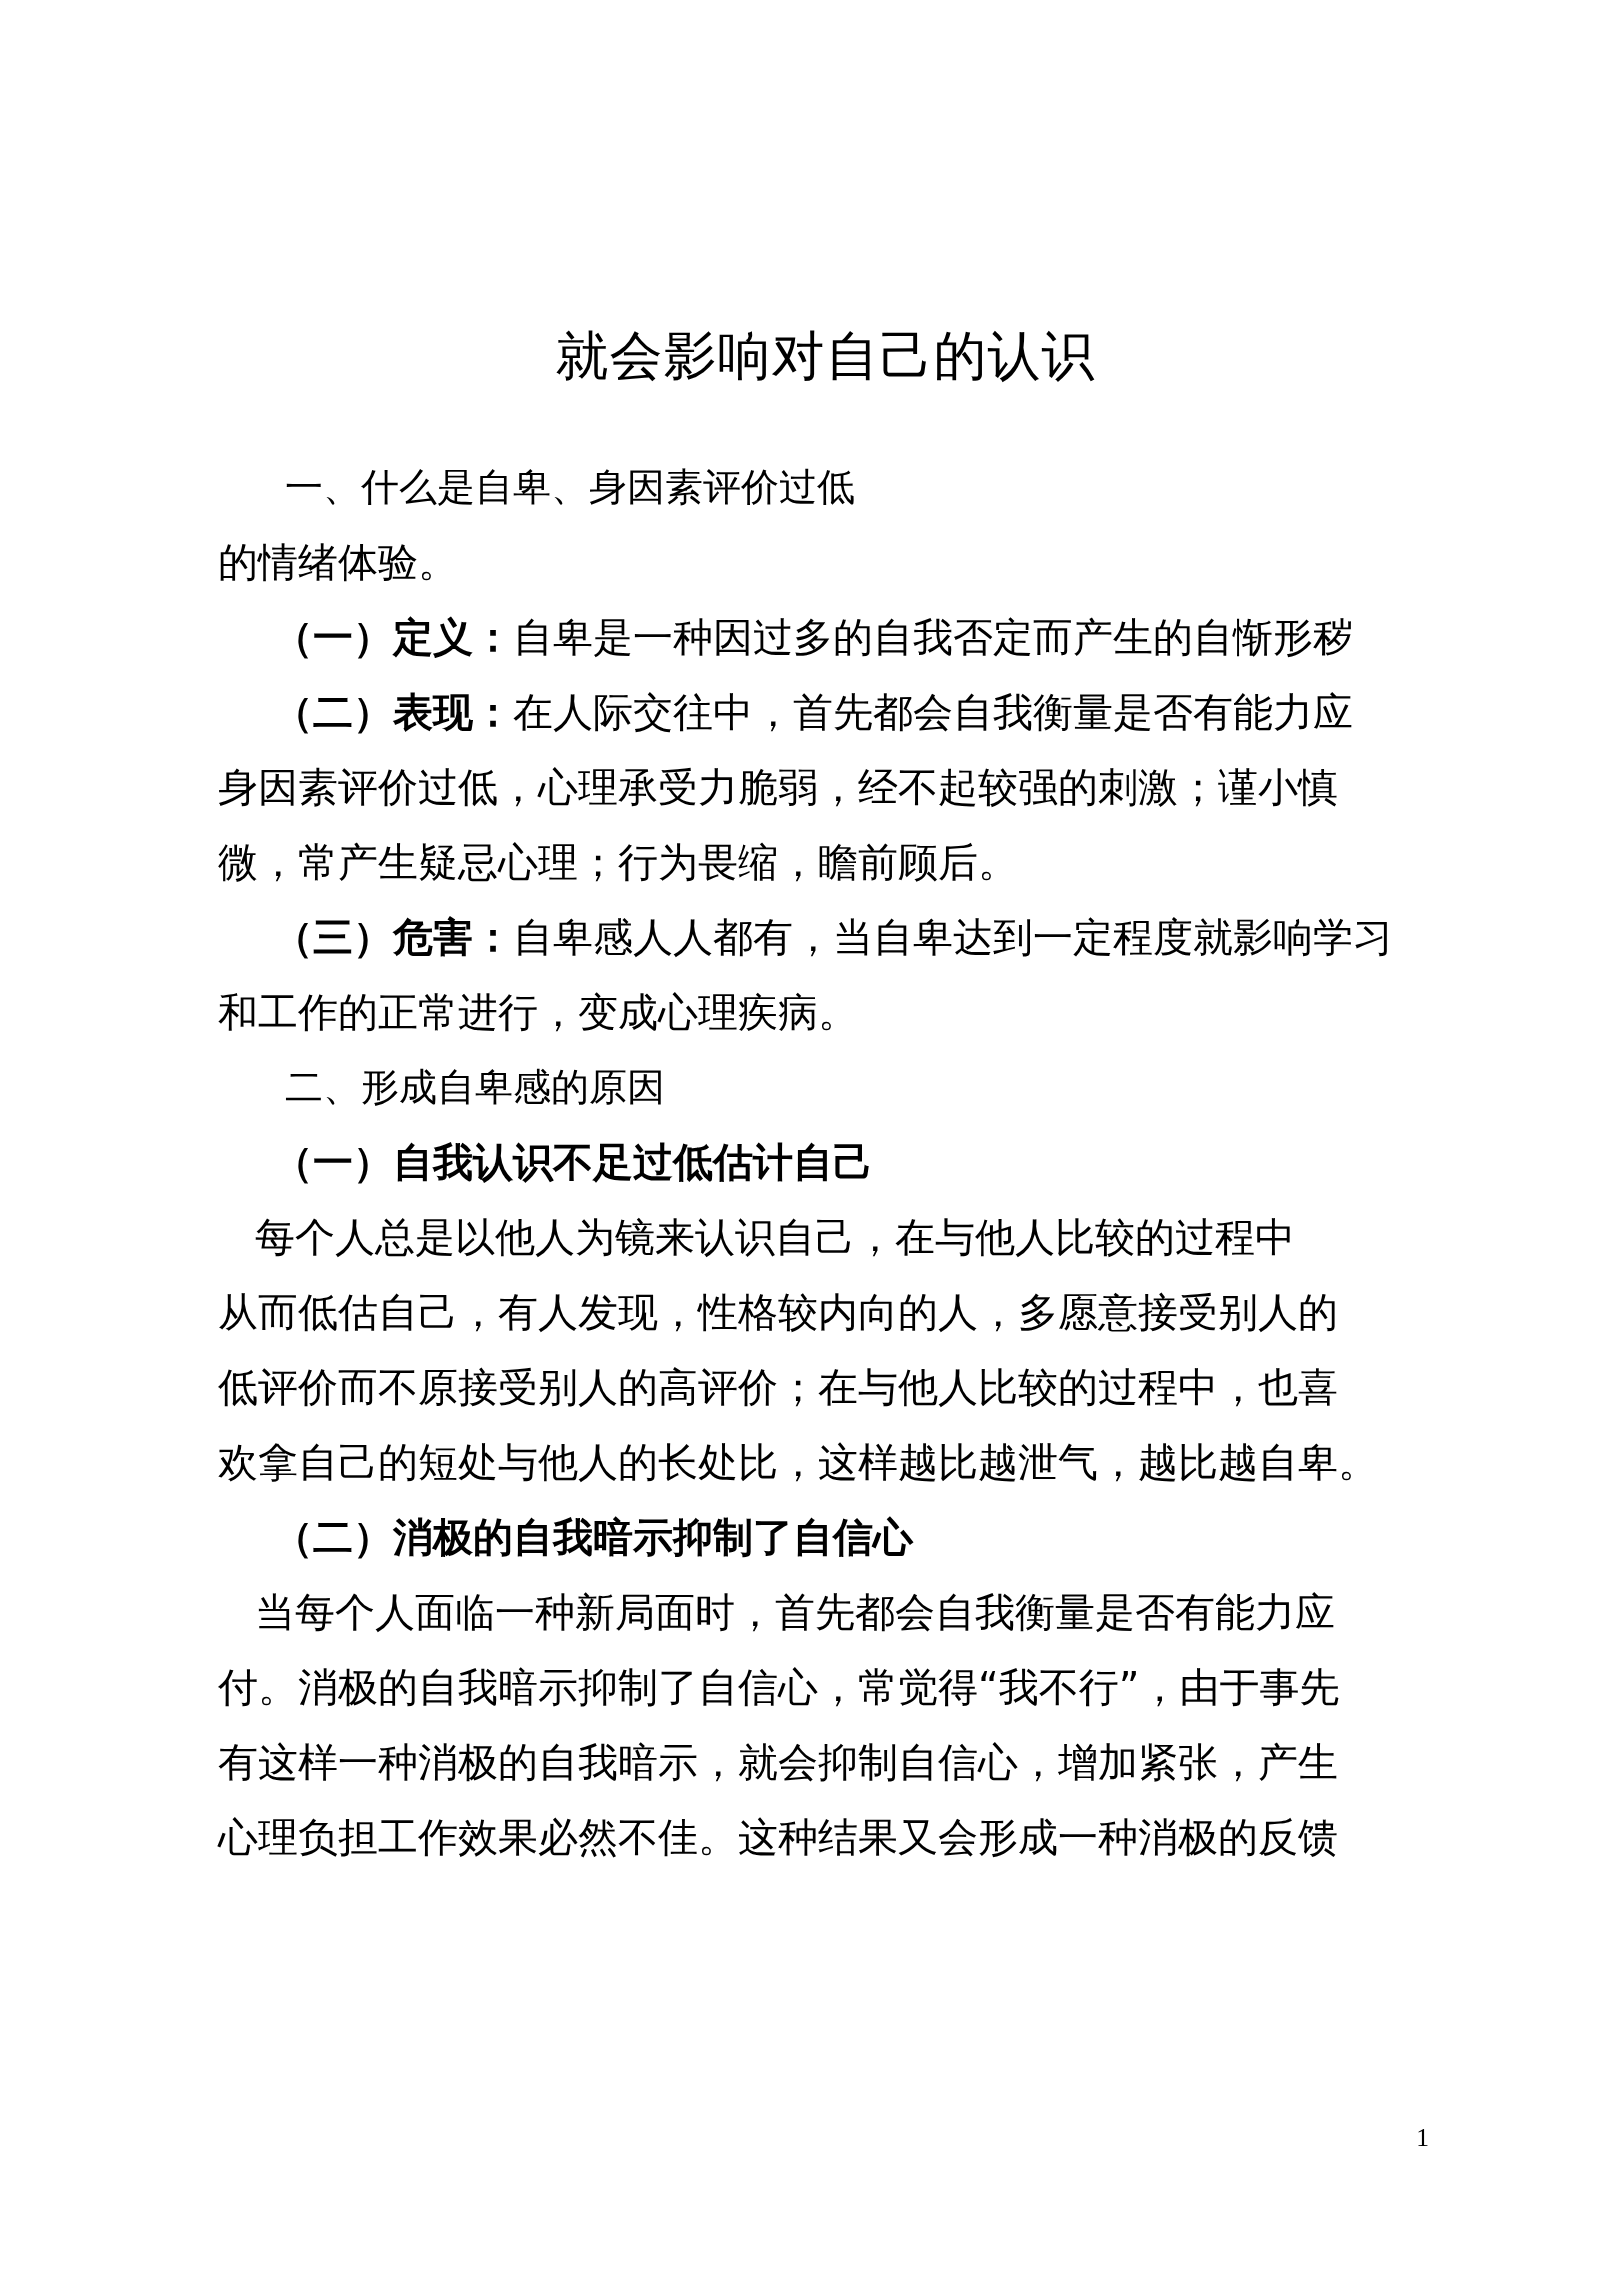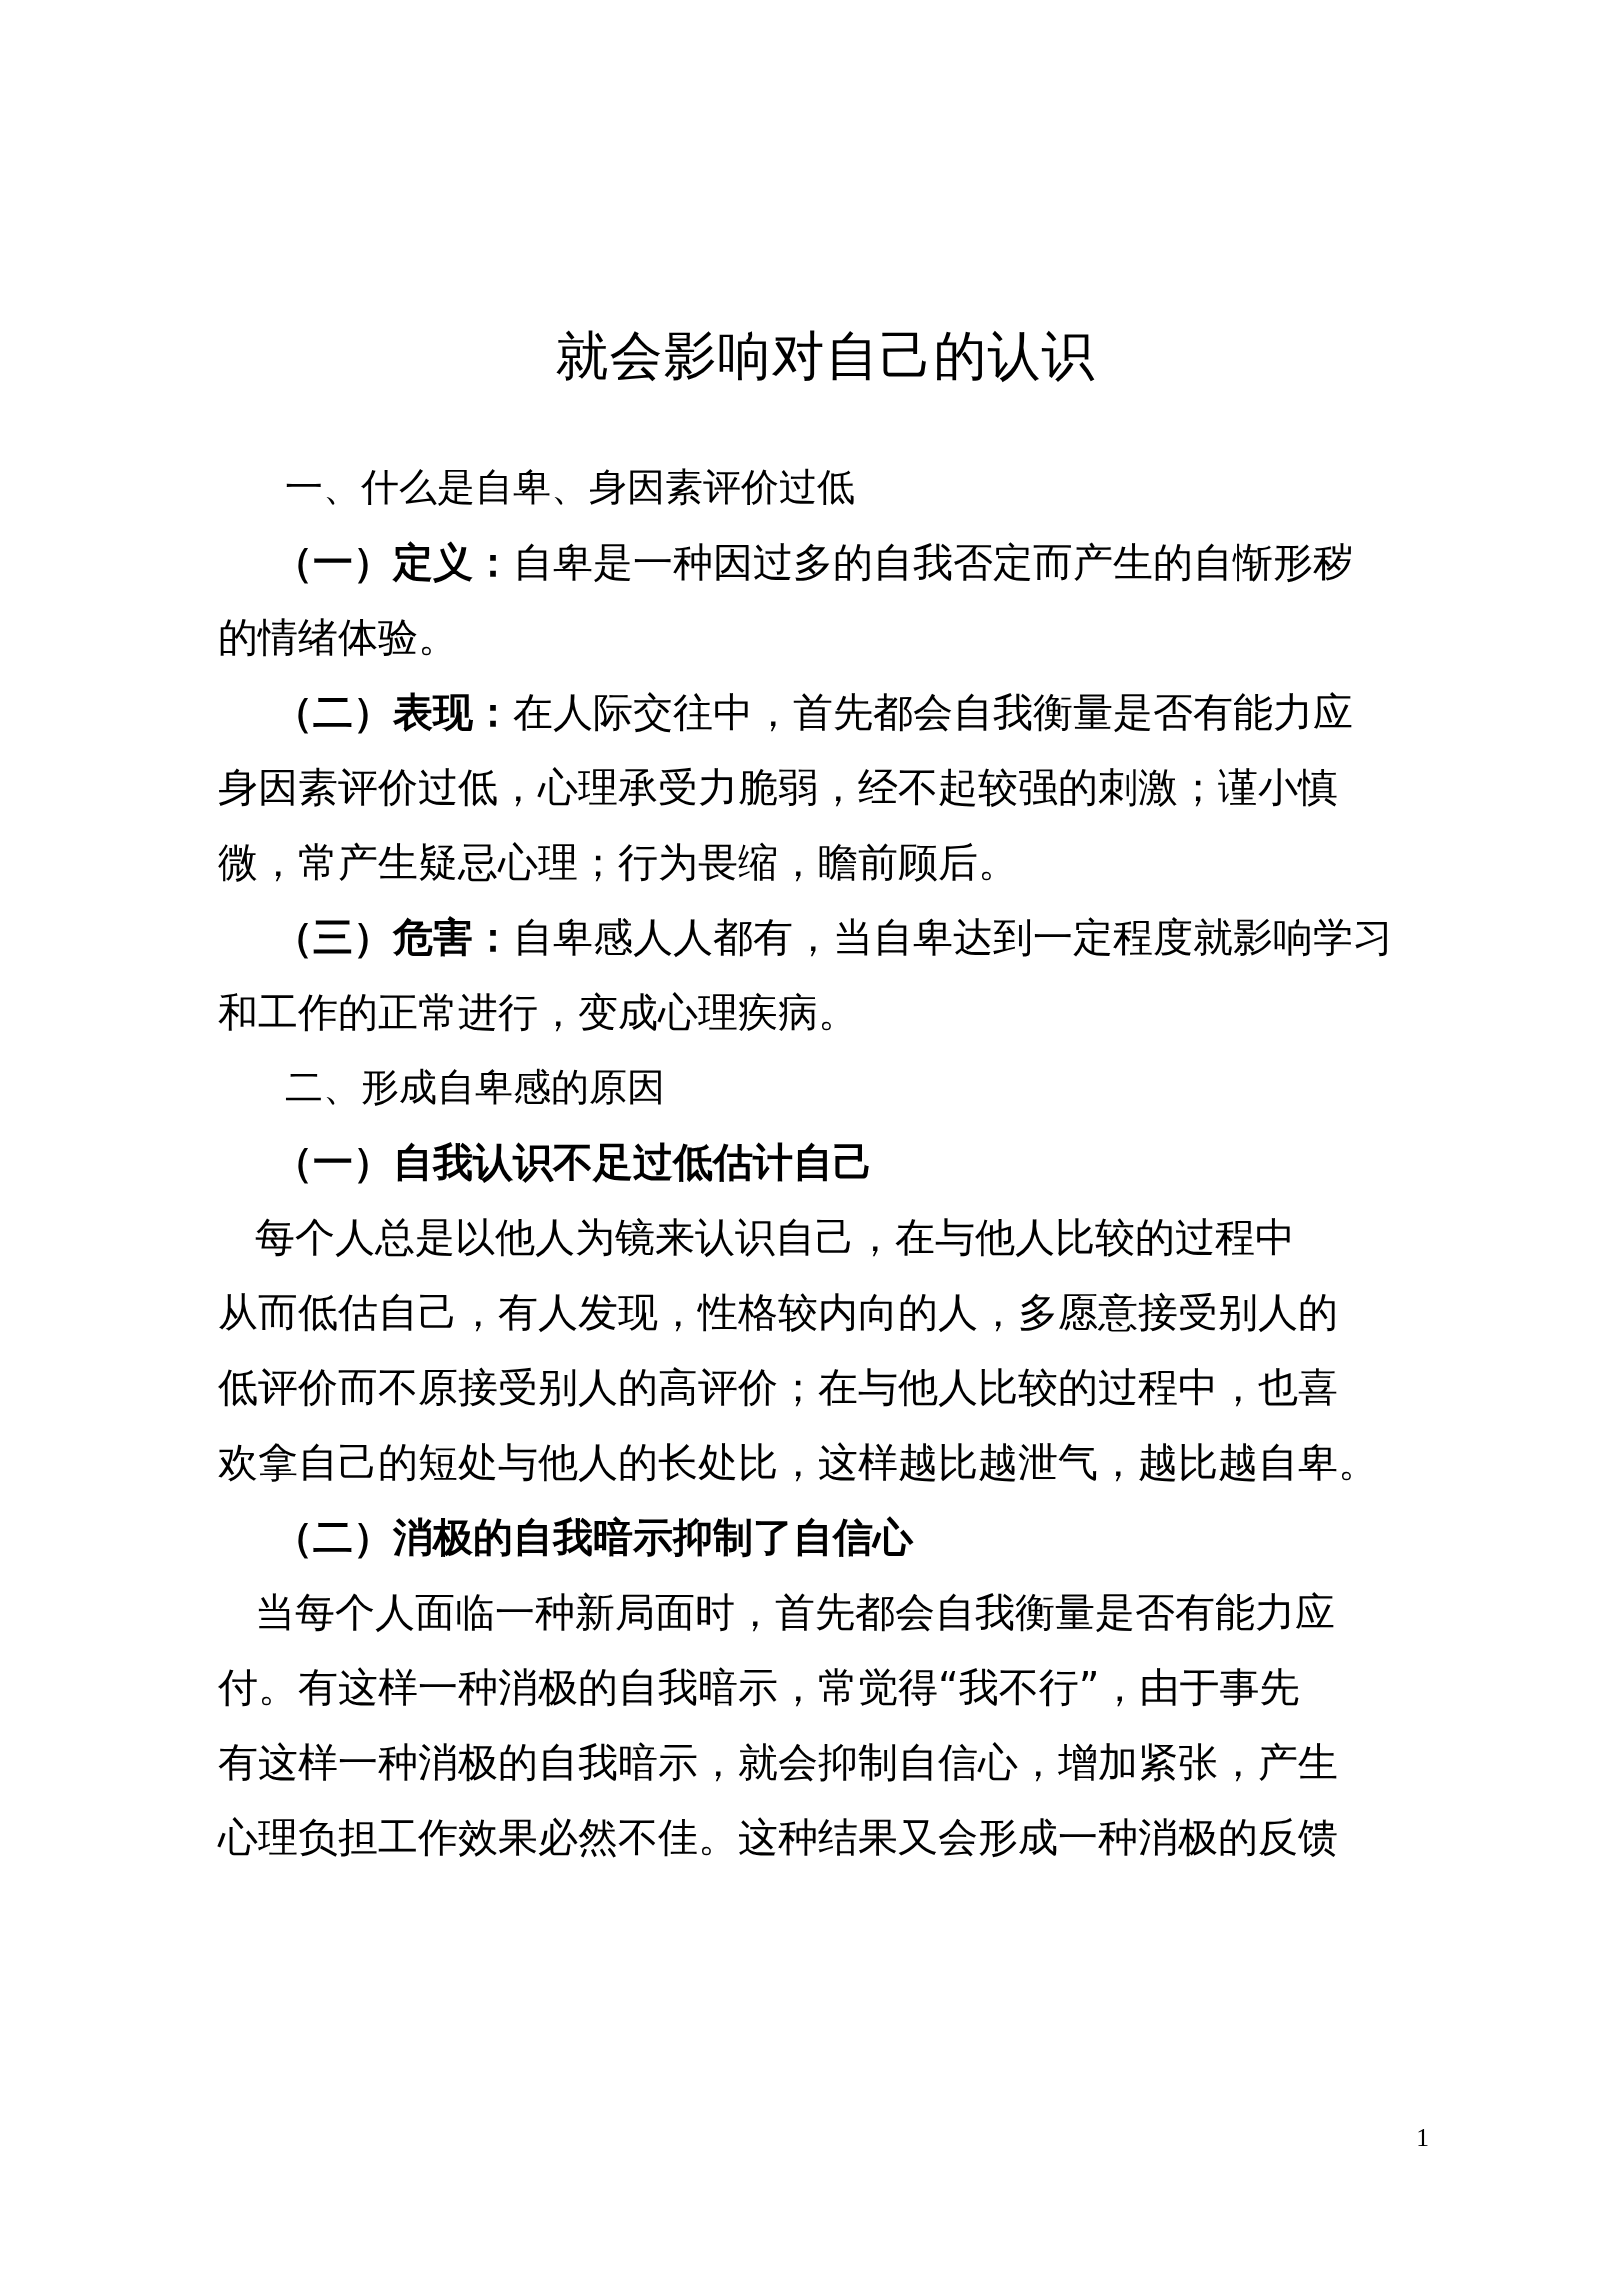--- a/index.html
+++ b/index.html
@@ -68,36 +68,36 @@
 </head>
 <body>
 
 <div class="page">
 
   <div class="content">
     <h1 class="doc-title">就会影响对自己的认识</h1>
 
     <div id="lines-container">
         <div class="line ind-1 section-head">一、什么是自卑、身因素评价过低</div>
+        <div class="line ind-0">的情绪体验。</div>
         <div class="line ind-2"><span class="lead">（一）定义：</span><span>自卑是一种因过多的自我否定而产生的自惭形秽</span></div>
-        <div class="line ind-0">的情绪体验。</div>
         <div class="line ind-2"><span class="lead">（二）表现：</span><span>在人际交往中，首先都会自我衡量是否有能力应</span></div>
         <div class="line ind-0">身因素评价过低，心理承受力脆弱，经不起较强的刺激；谨小慎</div>
         <div class="line ind-0">微，常产生疑忌心理；行为畏缩，瞻前顾后。</div>
         <div class="line ind-2"><span class="lead">（三）危害：</span><span>自卑感人人都有，当自卑达到一定程度就影响学习</span></div>
         <div class="line ind-0">和工作的正常进行，变成心理疾病。</div>
         <div class="line ind-1 section-head">二、形成自卑感的原因</div>
         <div class="line ind-2 bold">（一）自我认识不足过低估计自己</div>
         <div class="line ind-3">每个人总是以他人为镜来认识自己，在与他人比较的过程中</div>
         <div class="line ind-0">从而低估自己，有人发现，性格较内向的人，多愿意接受别人的</div>
         <div class="line ind-0">低评价而不原接受别人的高评价；在与他人比较的过程中，也喜</div>
         <div class="line ind-0">欢拿自己的短处与他人的长处比，这样越比越泄气，越比越自卑。</div>
         <div class="line ind-2 bold">（二）消极的自我暗示抑制了自信心</div>
         <div class="line ind-3">当每个人面临一种新局面时，首先都会自我衡量是否有能力应</div>
-        <div class="line ind-0">付。有这样一种消极的自我暗示，常觉得“我不行”，由于事先</div>
+        <div class="line ind-0">付。消极的自我暗示抑制了自信心，常觉得“我不行”，由于事先</div>
         <div class="line ind-0">有这样一种消极的自我暗示，就会抑制自信心，增加紧张，产生</div>
         <div class="line ind-0">心理负担工作效果必然不佳。这种结果又会形成一种消极的反馈</div>
       </div>
   </div>
 
   <div class="page-number">1</div>
 
 </div>
 
 

